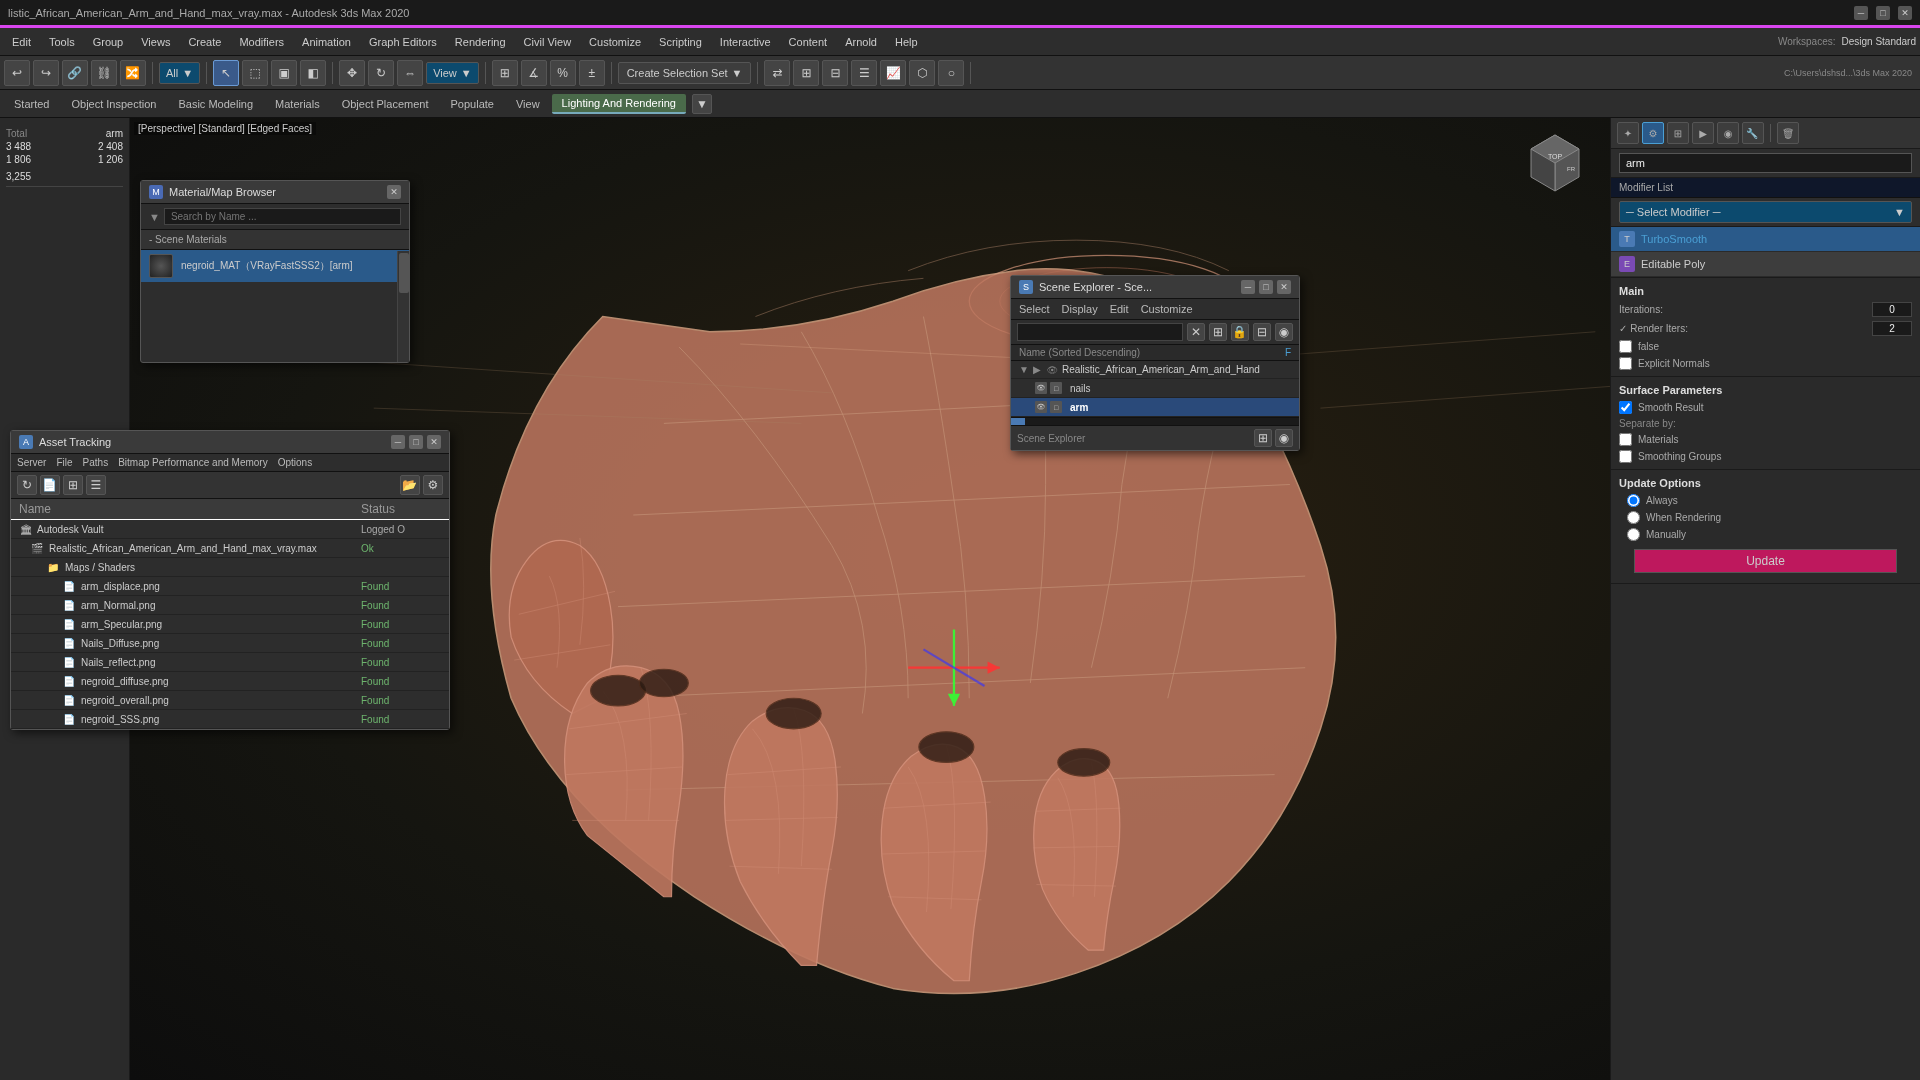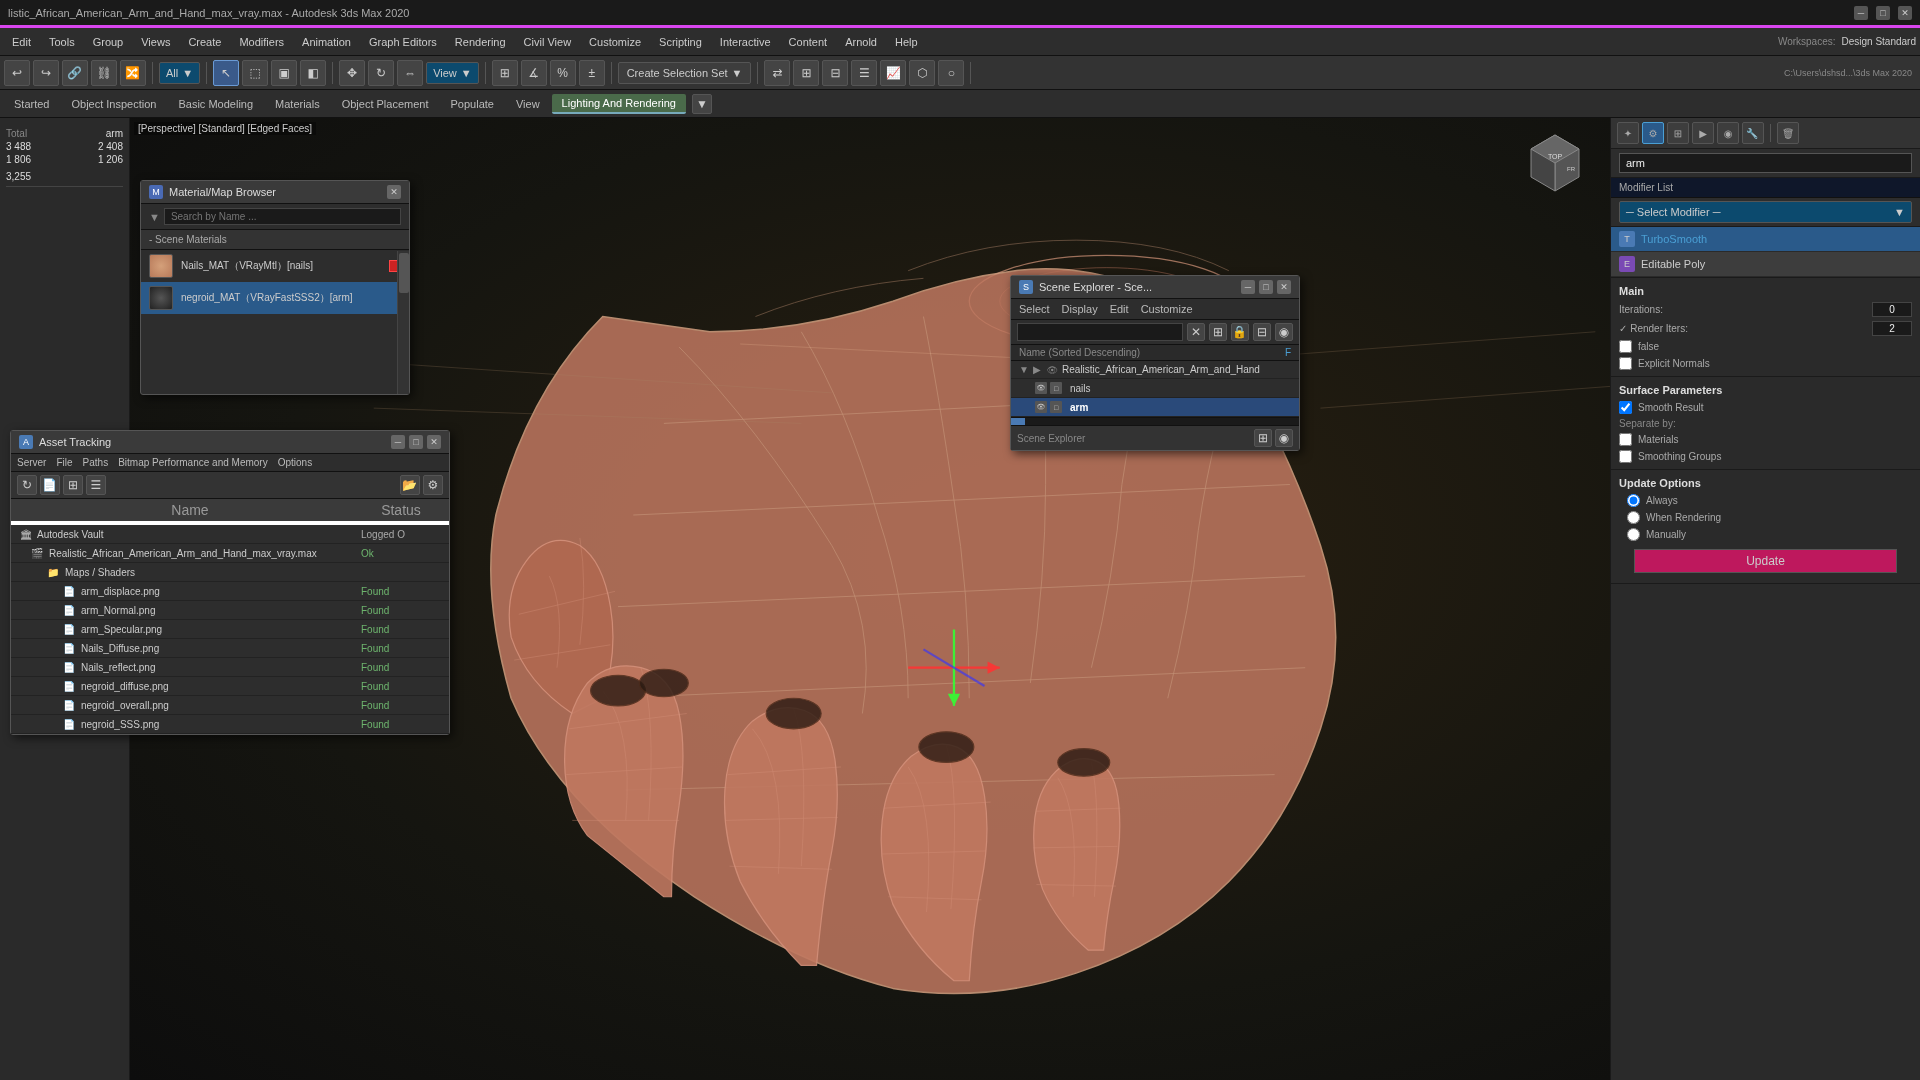--- a/index.html
+++ b/index.html
@@ -331,24 +331,23 @@
       background: #2d2d2d;
       border-bottom: 1px solid #111;
       gap: 10px;
       font-size: 10px;
     }
     .at-menu-item { color: #bbb; cursor: pointer; padding: 1px 0; }
     .at-list-header {
       display: flex;
       background: #3a3a3a;
       padding: 3px 8px;
-      border-bottom: 4px solid #ffffff;
-      font-size: 14px;
+      border-bottom: 1px solid #ffffff;
+      font-size: 12px;
       color: #999;
-      text-align: center;
     }
     .at-col-name { flex: 1; }
     .at-col-status { width: 80px; }
     .at-item {
       display: flex;
       align-items: center;
       padding: 2px 8px;
       border-bottom: 1px solid #222;
       font-size: 10px;
       gap: 4px;
@@ -853,25 +852,20 @@
     </div>
     <div class="panel-close">✕</div>
   </div>
   <div class="panel-search">
     <span style="color:#888;">▼</span>
     <input type="text" placeholder="Search by Name ..." style="flex: 1 1 0%; background: rgb(26, 26, 26); border: 1px solid rgb(68, 68, 68); padding: 2px 6px; color: rgb(204, 204, 204); font-size: 10px;">
   </div>
   <div class="panel-section-header">
     <span>- Scene Materials</span>
   </div>
-  <div class="mat-item">
-    <div class="mat-preview skin"></div>
-    <span style="font-size:10px;">Nails_MAT（VRayMtl）[nails]</span>
-    <div class="mat-red-indicator"></div>
-  </div>
   <div class="mat-item selected">
     <div class="mat-preview dark" style="background:radial-gradient(circle,#555,#222);"></div>
     <span style="font-size:10px;">negroid_MAT（VRayFastSSS2）[arm]</span>
   </div>
 
   <div style="height:80px;"></div>
 
   <div style="position:absolute;right:0;top:70px;bottom:0;width:12px;background:#333;border-left:1px solid #444;">
     <div style="width:10px;height:40px;background:#555;margin:2px auto;border-radius:2px;"></div>
   </div>

